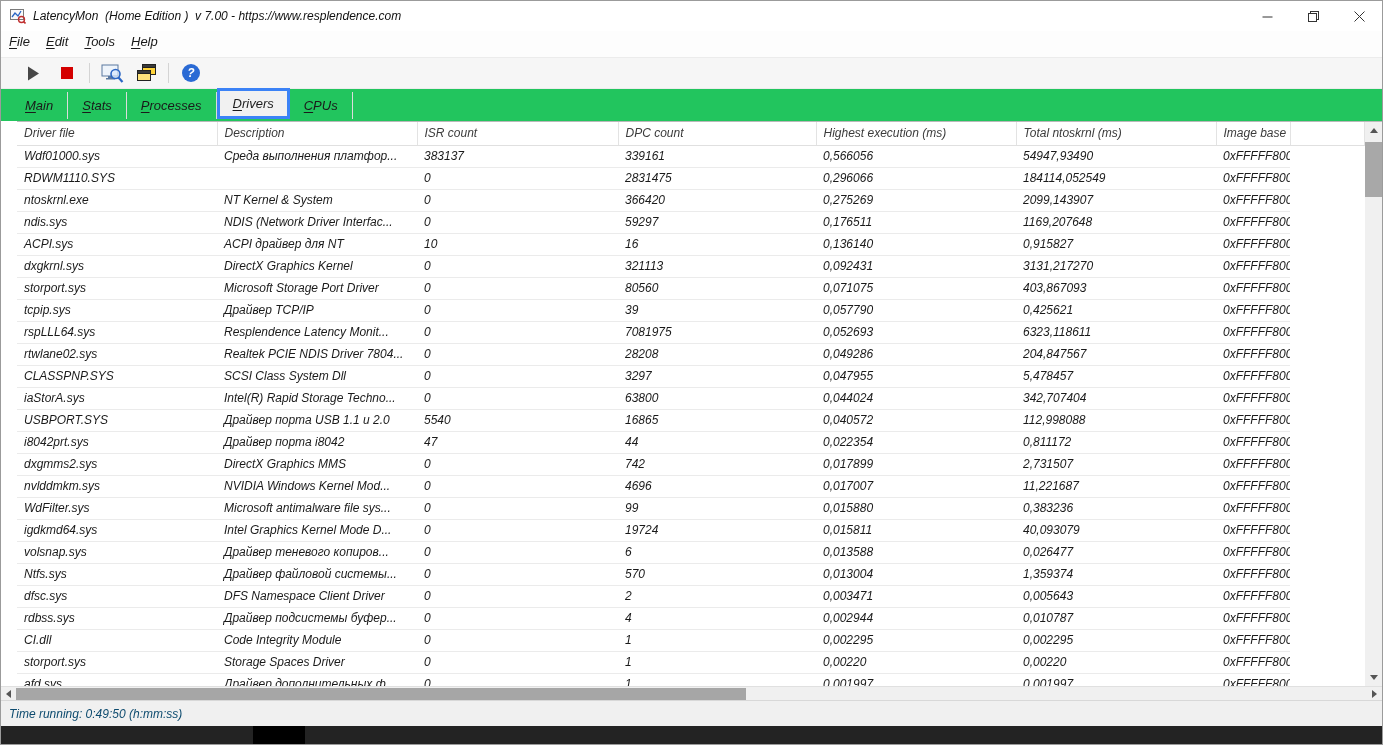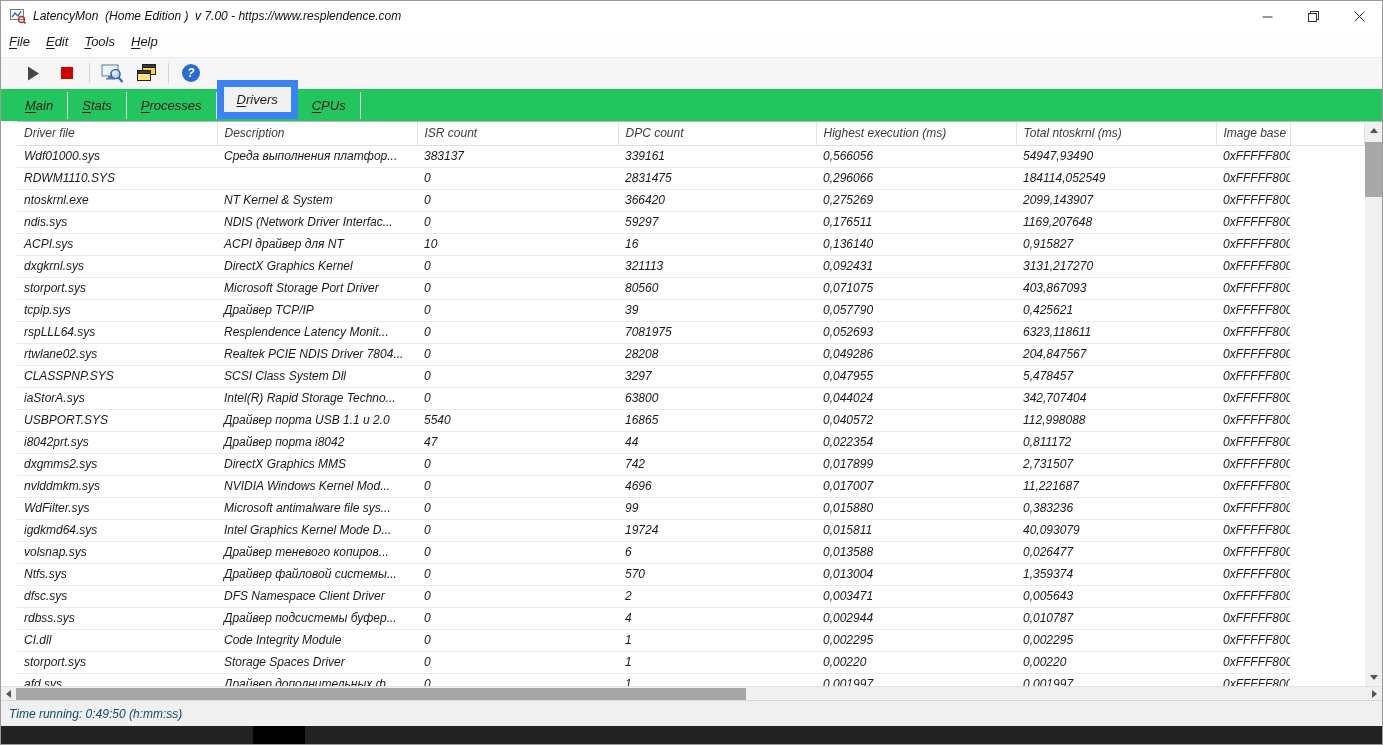--- a/index.html
+++ b/index.html
@@ -54,21 +54,21 @@
   
   .tabbar {
     height:32px; flex:0 0 32px; background:#22c55e;
     display:flex; align-items:flex-end; padding-left:10px; font-size:13px;
   }
   .tab {
     padding:6px 14px; margin-bottom:2px; color:#1a1a1a; position:relative;
     border-right:1px solid #dcdcdc;
   }
   .tab.selected {
-    border:7px solid #3b82f6; background:#f1f1f1; padding:5px 13px;
+    border:3px solid #3b82f6; background:#f1f1f1; padding:5px 13px;
   }
   
   .table-wrap {
     flex:1 1 auto; position:relative; overflow:hidden; background:#fff;
     border-top:1px solid #b9b9b9;
     margin-left:16px;
   }
   table.grid {
     border-collapse:collapse; table-layout:fixed;
     width:calc(100% - 17px); font-size:12px;

